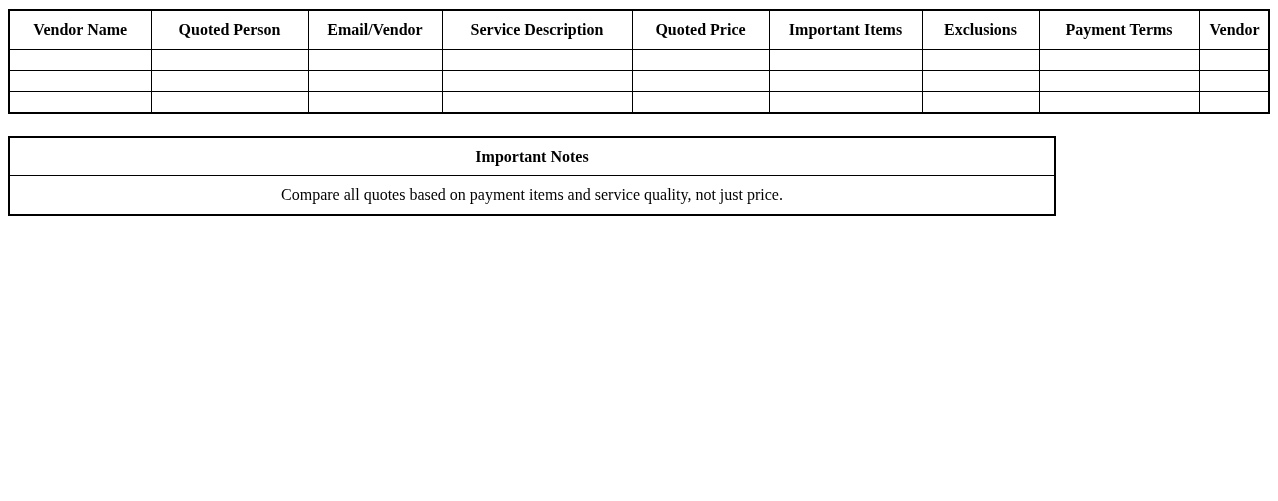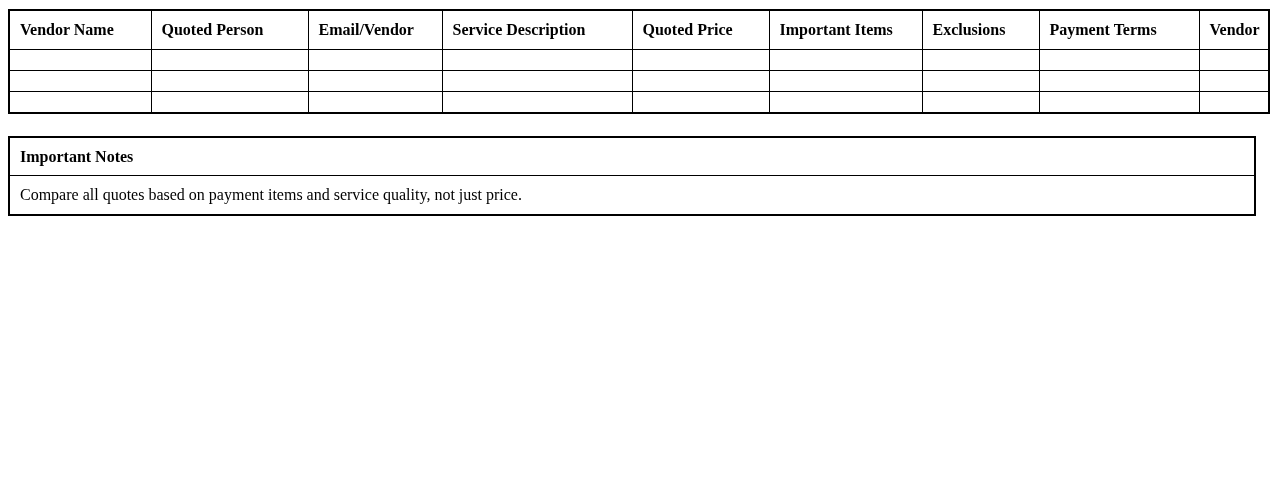--- a/index.html
+++ b/index.html
@@ -10,28 +10,28 @@
   body {
     margin: 9px 8px;
     font-family: "Liberation Serif", "DejaVu Serif", serif;
     font-size: 16px;
     line-height: 1.1;
     width: 1278px;
     max-width: 1278px;
   }
   table {
     border-collapse: collapse;
-    width: 1248px;
+    width: 1048px;
     table-layout: fixed;
     border: 2px solid #000000;
   }
   th, td {
     border: 1px solid #000000;
     padding: 10px;
-    text-align: left;
+    text-align: center;
     vertical-align: middle;
     overflow: hidden;
     white-space: nowrap;
   }
   th { font-weight: bold; }
   td { font-weight: normal; }
   .empty-row td { height: 21px; padding: 10px; }
   #notes-table { margin-top: 22px; }
   #notes-table td.note-title { font-weight: bold; }
 </style>

